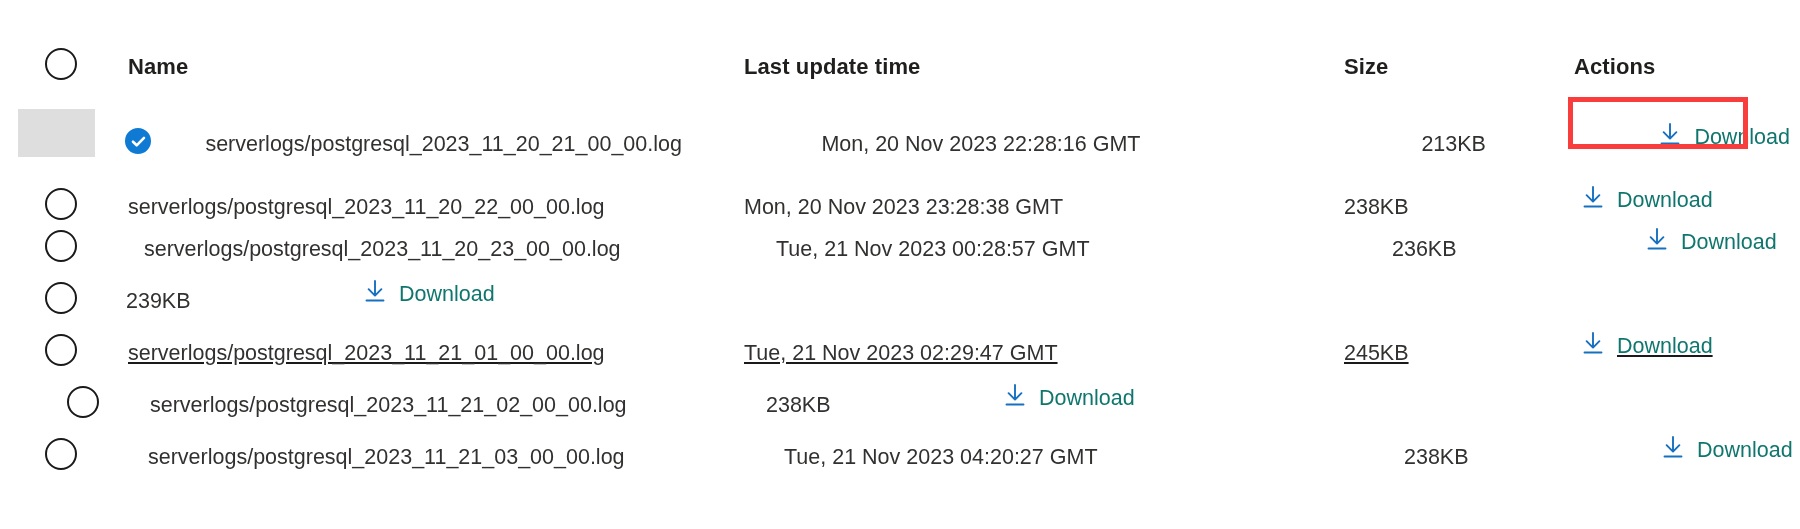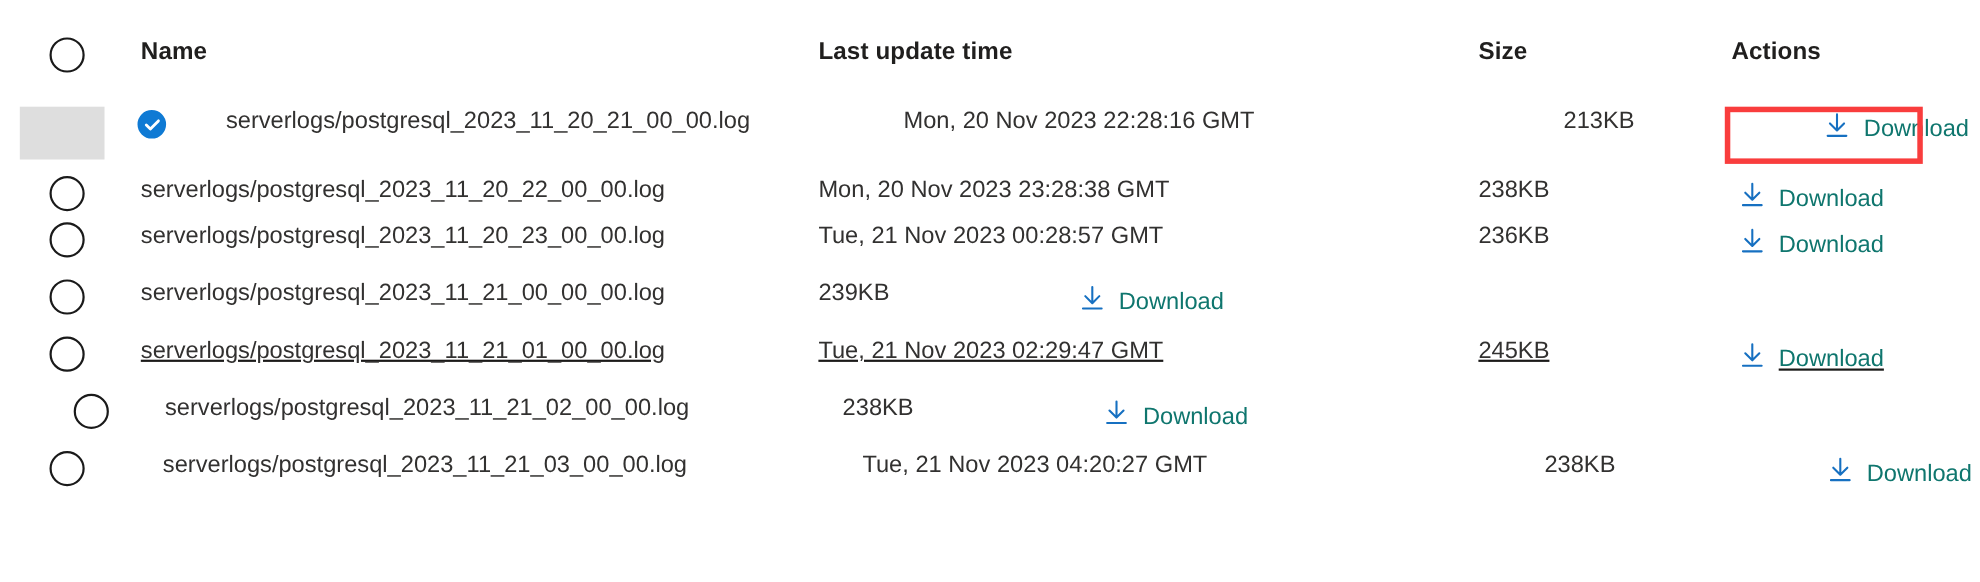--- a/index.html
+++ b/index.html
@@ -23,21 +23,21 @@
     background: #ffffff;
   }
 
   
   .row {
     position: absolute;
     left: 0;
     width: 1800px;
     height: 60px;
     display: flex;
-    align-items: flex-start;
+    align-items: flex-end;
     box-sizing: border-box;
   }
 
   .cell-check {
     width: 104px;
     flex: 0 0 104px;
     display: flex;
     align-items: center;
     justify-content: center;
     box-sizing: border-box;
@@ -205,21 +205,21 @@
         <span class="dl-icon">
           <svg width="22" height="24" viewBox="0 0 22 24" aria-hidden="true">
             <path d="M11 2 V16 M4.6 10.2 L11 16.6 L17.4 10.2 M2.5 21.5 H19.5" fill="none" stroke="#1670c1" stroke-width="1.9" stroke-linecap="round" stroke-linejoin="round"></path>
           </svg>
         </span>
         <span>Download</span>
       </a>
     </div>
   </div>
 
-  <div class="row data-row" style="top:202px;">
+  <div class="row data-row" style="top:202px;gap:16px;">
     <div class="cell-check">
       <span class="circle"></span>
     </div>
     <div class="cell-name">serverlogs/postgresql_2023_11_20_23_00_00.log</div>
     <div class="cell-time">Tue, 21 Nov 2023 00:28:57 GMT</div>
     <div class="cell-size">236KB</div>
     <div class="cell-actions">
       <a class="dl-link" href="#">
         <span class="dl-icon">
           <svg width="22" height="24" viewBox="0 0 22 24" aria-hidden="true">
@@ -228,21 +228,20 @@
         </span>
         <span>Download</span>
       </a>
     </div>
   </div>
 
   <div class="row data-row" style="top:254px;">
     <div class="cell-check">
       <span class="circle"></span>
     </div>
-    <div class="cell-name">serverlogs/postgresql_2023_11_21_00_00_00.log</div>
     <div class="cell-size">239KB</div>
     <div class="cell-actions">
       <a class="dl-link" href="#">
         <span class="dl-icon">
           <svg width="22" height="24" viewBox="0 0 22 24" aria-hidden="true">
             <path d="M11 2 V16 M4.6 10.2 L11 16.6 L17.4 10.2 M2.5 21.5 H19.5" fill="none" stroke="#1670c1" stroke-width="1.9" stroke-linecap="round" stroke-linejoin="round"></path>
           </svg>
         </span>
         <span>Download</span>
       </a>

